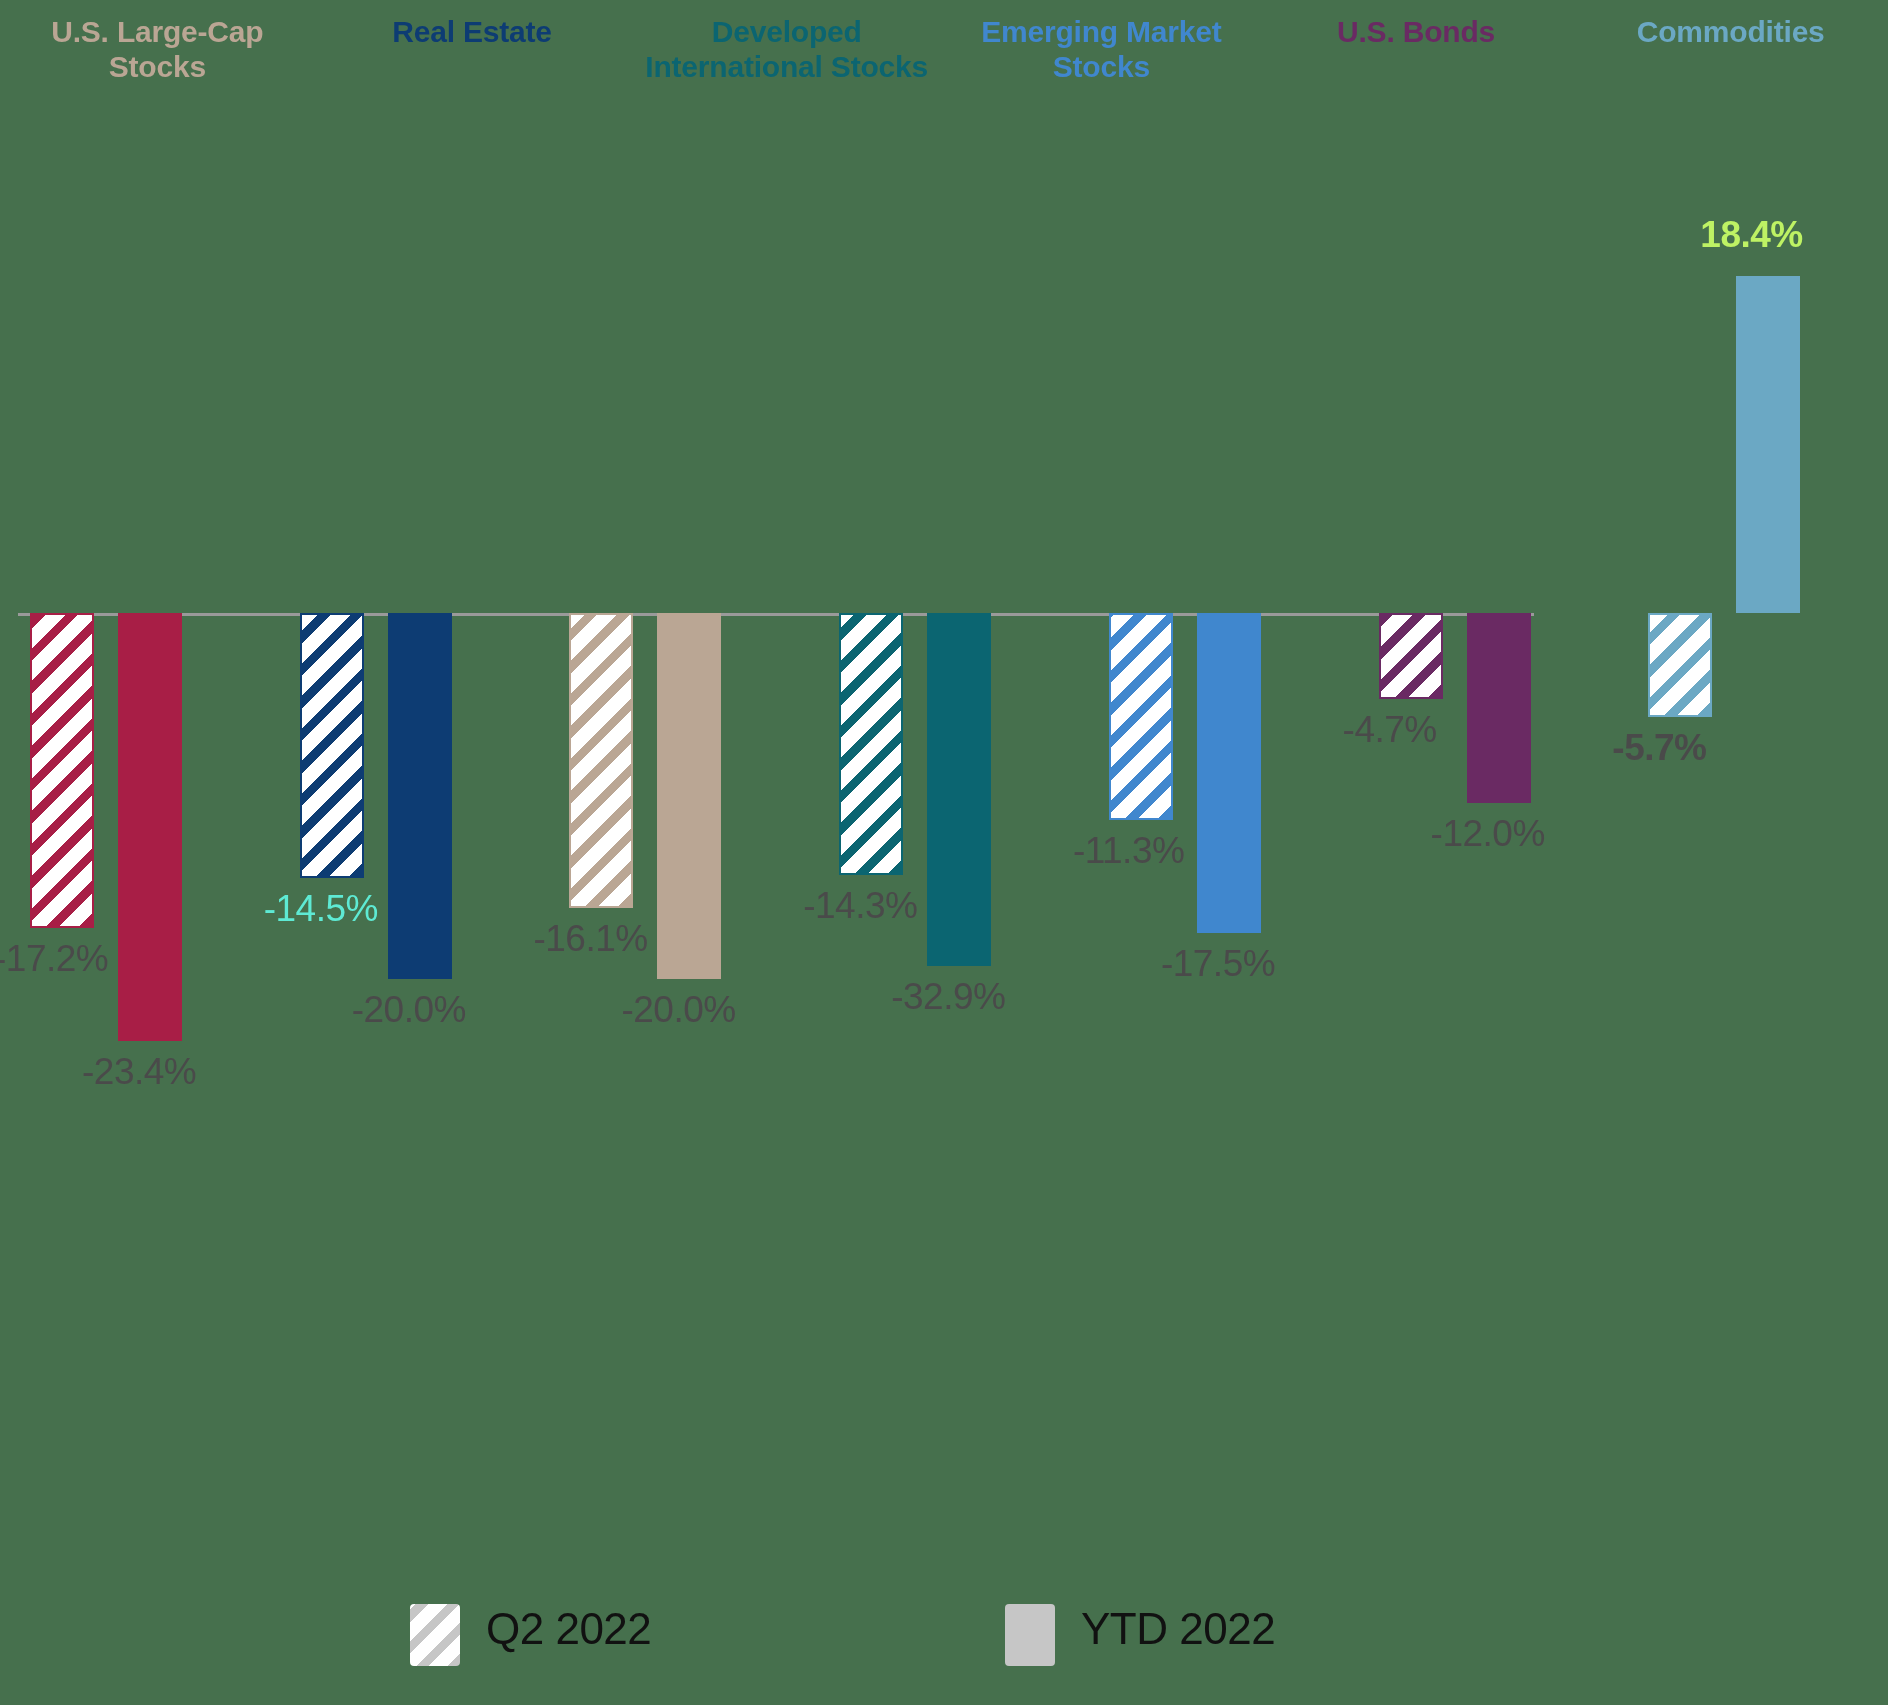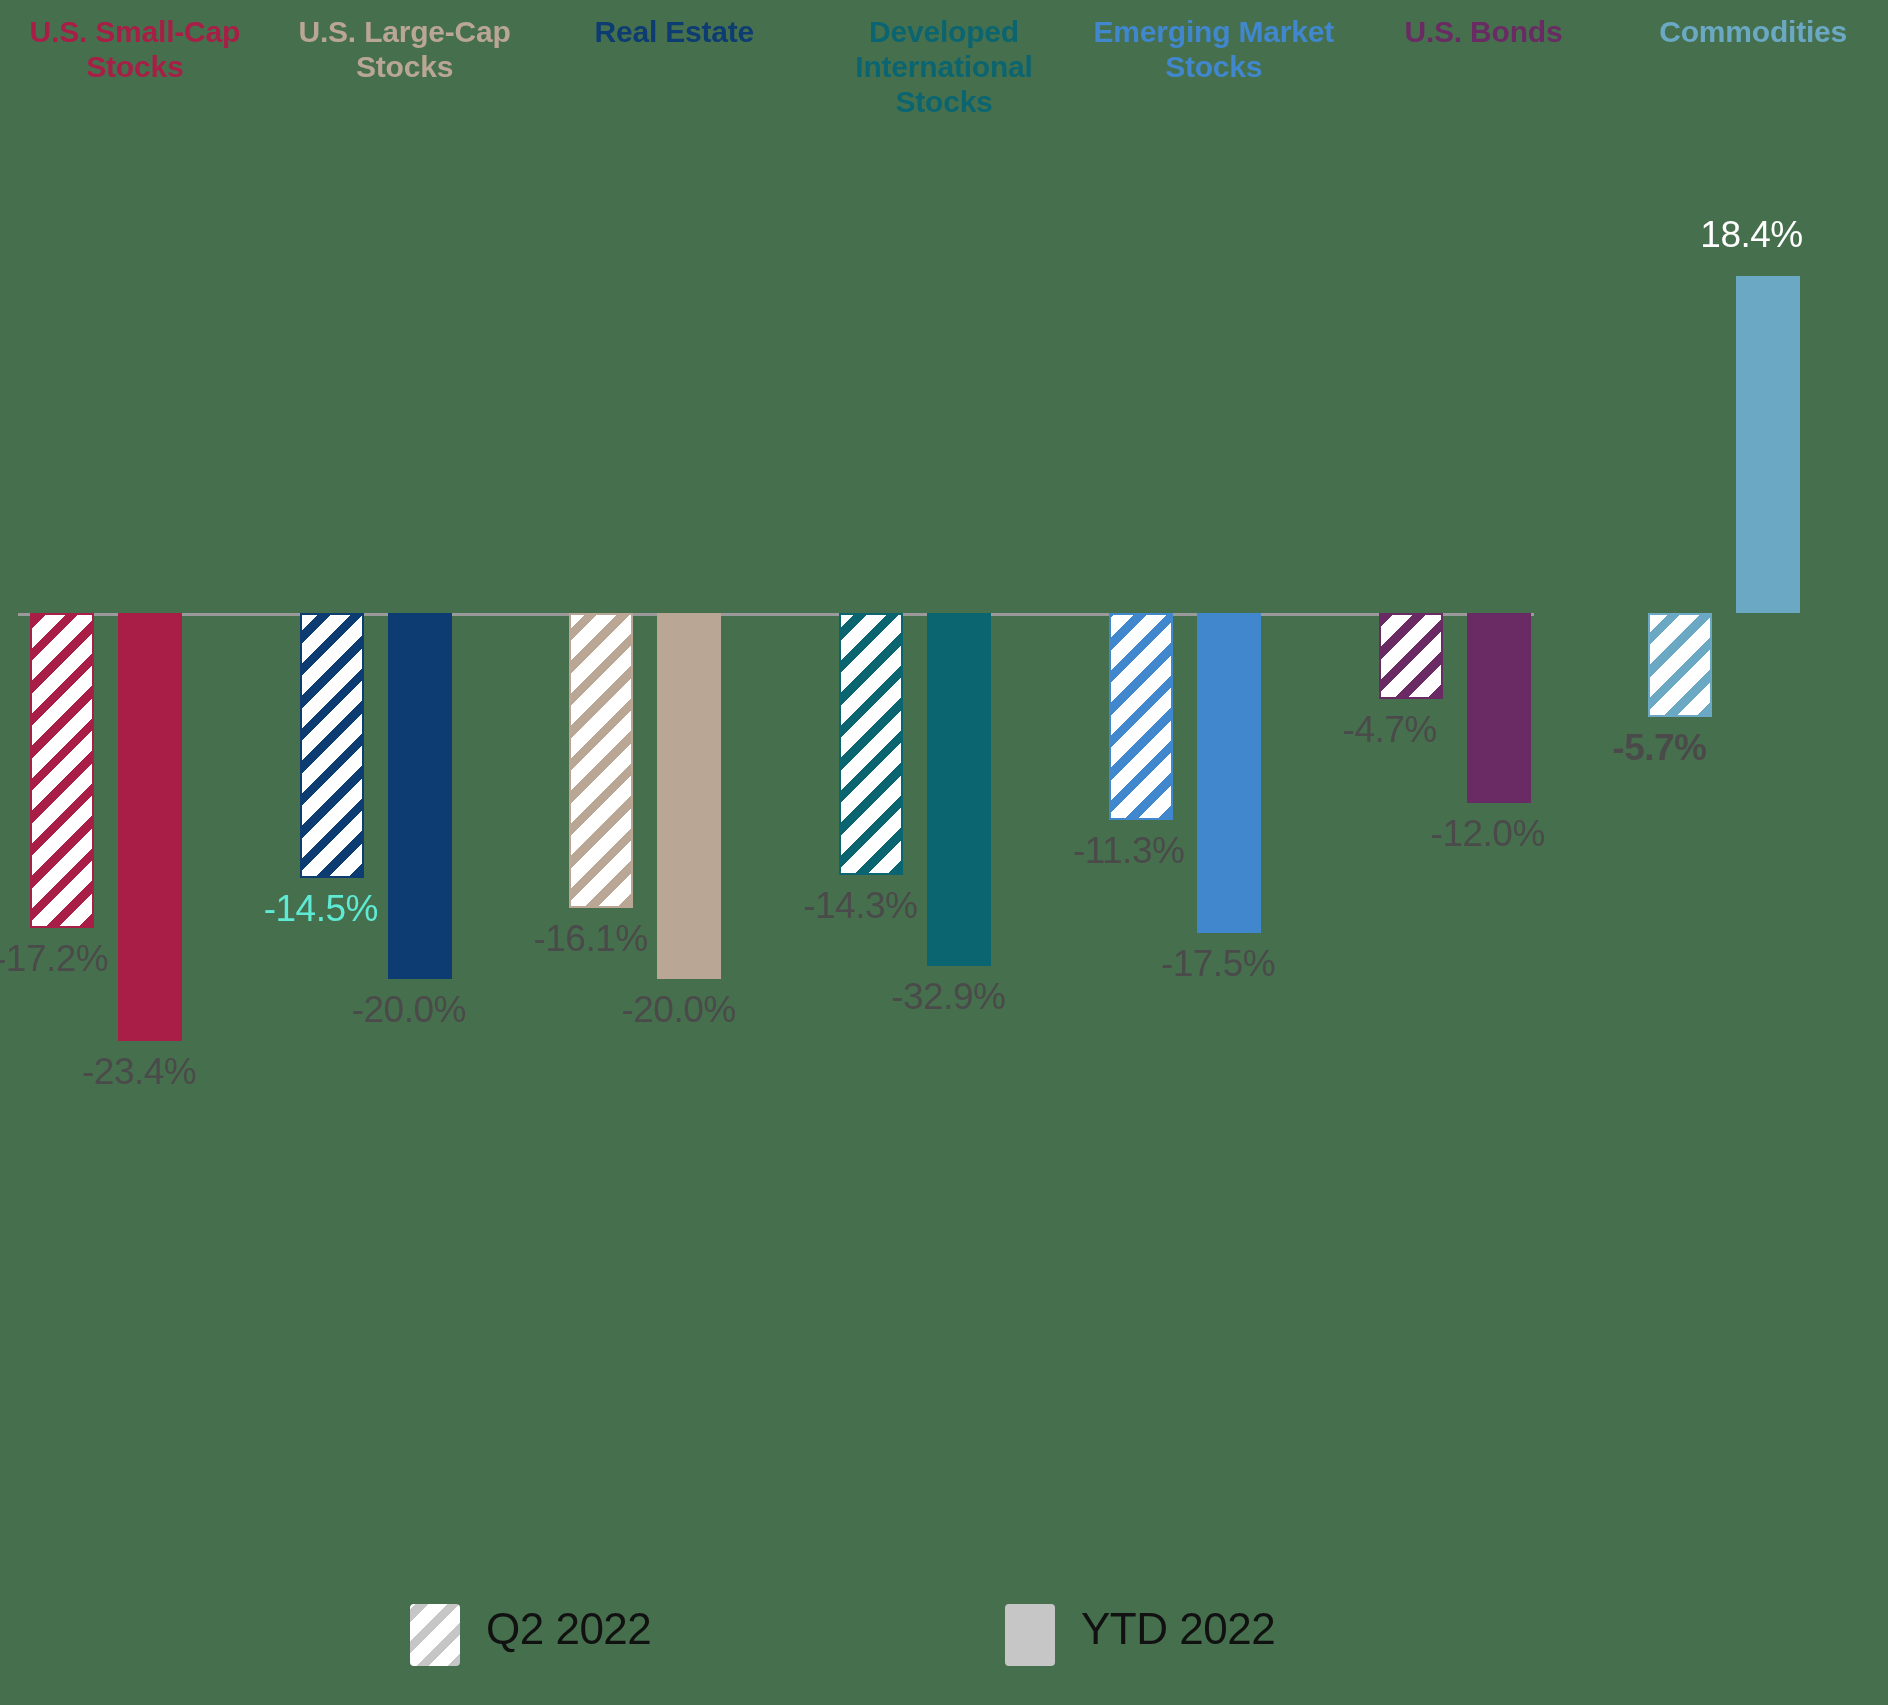--- a/index.html
+++ b/index.html
@@ -122,21 +122,20 @@
     color: #111111;
     letter-spacing: -0.5px;
   }
 </style>
 </head>
 <body>
 
 <div id="chart-root">
 
   <div class="headers">
-      <div class="header-cell" style="color: rgb(168, 30, 70);">U.S. Small-Cap Stocks</div>
       <div class="header-cell" style="color: rgb(186, 166, 148);">U.S. Large-Cap Stocks</div>
       <div class="header-cell" style="color: rgb(13, 60, 115);">Real Estate</div>
       <div class="header-cell" style="color: rgb(11, 101, 113);">Developed International Stocks</div>
       <div class="header-cell" style="color: rgb(64, 135, 206);">Emerging Market Stocks</div>
       <div class="header-cell" style="color: rgb(106, 42, 99);">U.S. Bonds</div>
       <div class="header-cell" style="color: rgb(107, 168, 196);">Commodities</div>
     </div>
 
   <div class="plot">
     <div class="zero-line"></div>
@@ -174,21 +173,21 @@
         <div class="group">
           <div class="bar q2 bar-hatch" style="height: 86.01px; top: 613px; background: repeating-linear-gradient(-45deg, rgb(106, 42, 99) 0px, rgb(106, 42, 99) 9px, rgb(255, 255, 255) 9px, rgb(255, 255, 255) 23px); border: 2px solid rgb(106, 42, 99);"></div>
           <div class="bar-label" style="color: rgb(74, 74, 74); top: 709.01px; left: -6px;">-4.7%</div>
           <div class="bar ytd bar-solid" style="height: 190.32px; top: 613px; background: rgb(106, 42, 99);"></div>
           <div class="bar-label" style="color: rgb(74, 74, 74); top: 813.32px; left: 82px;">-12.0%</div>
         </div>
         <div class="group">
           <div class="bar q2 bar-hatch" style="height: 104.31px; top: 613px; background: repeating-linear-gradient(-45deg, rgb(107, 168, 196) 0px, rgb(107, 168, 196) 9px, rgb(255, 255, 255) 9px, rgb(255, 255, 255) 23px); border: 2px solid rgb(107, 168, 196);"></div>
           <div class="bar-label" style="color: rgb(74, 74, 74); top: 727.31px; left: -6px; font-weight: bold;">-5.7%</div>
           <div class="bar ytd bar-solid" style="height: 336.72px; top: 276.28px; background: rgb(107, 168, 196);"></div>
-          <div class="bar-label" style="color: #ffffff; top: 214.28px; left: 82px;">18.4%</div>
+          <div class="bar-label" style="color: #bef264; top: 214.28px; left: 82px; font-weight: bold;">18.4%</div>
         </div>
       </div>
   </div>
 
   <div class="legend">
     <div class="legend-item q2">
       <span class="legend-swatch hatch"></span>
       <span class="legend-text">Q2 2022</span>
     </div>
     <div class="legend-item ytd">

